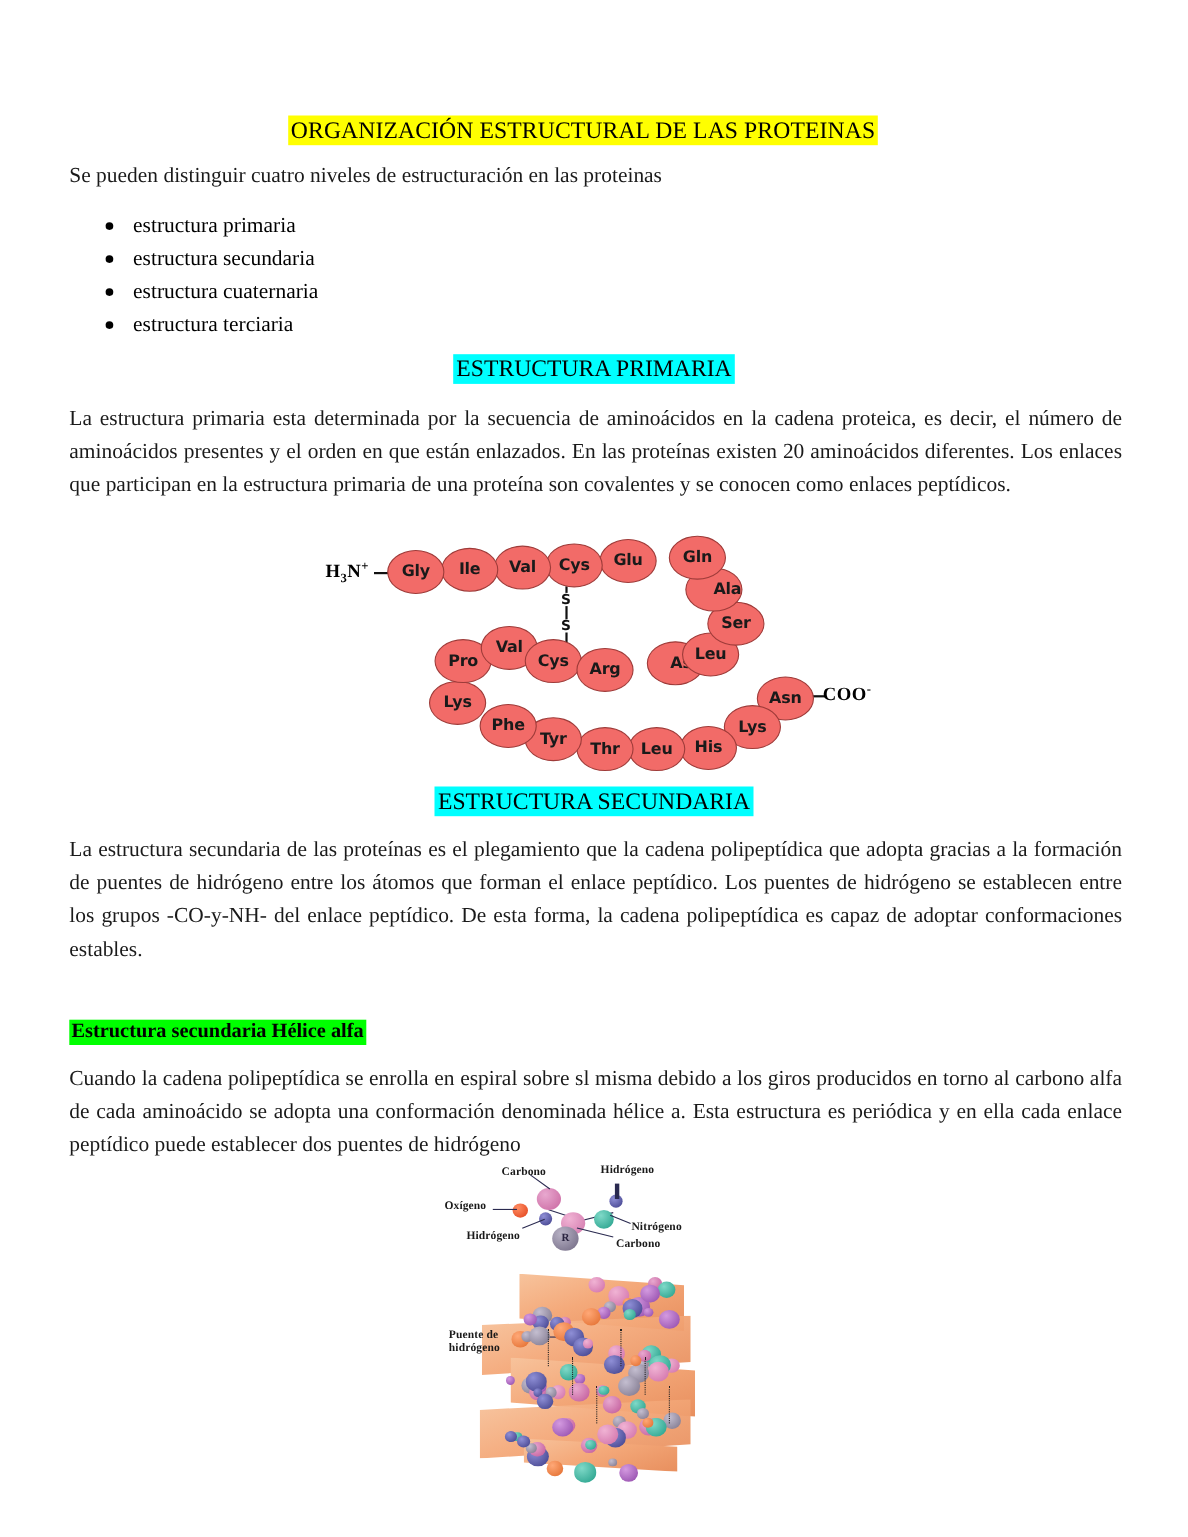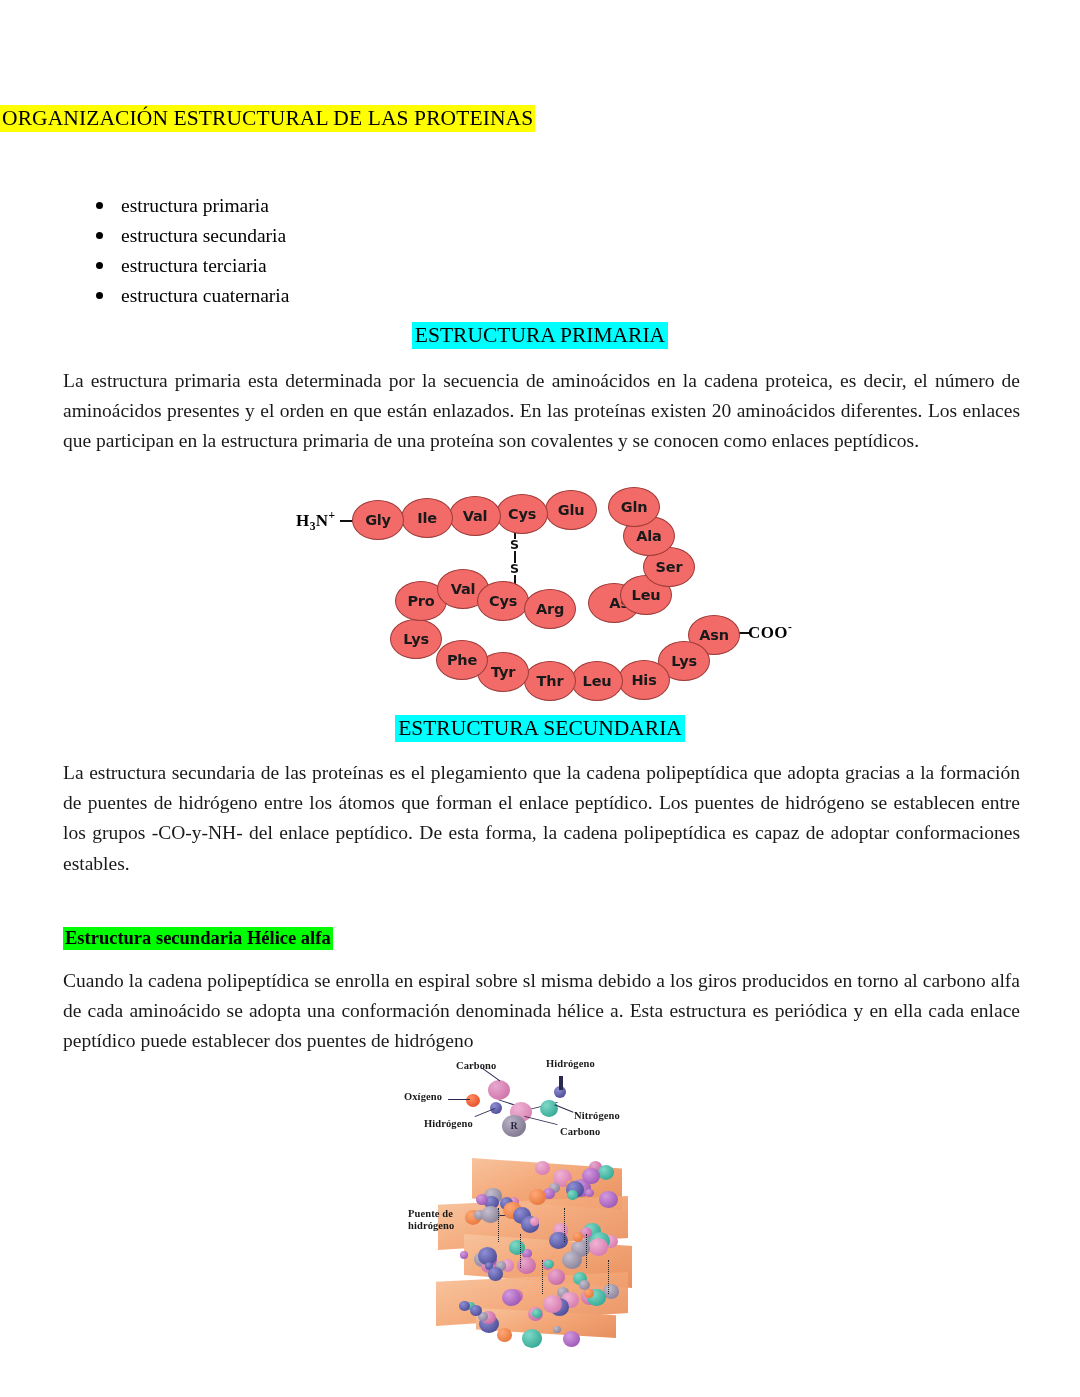--- a/index.html
+++ b/index.html
@@ -19,21 +19,21 @@
     left: 0; top: 0;
     width: 1080px; height: 1397px;
     padding: 0;
   }
 
   
   .doc-title-wrap {
     position: absolute;
     left: 0; top: 105px;
     width: 1060px;
-    text-align: left;
+    text-align: center;
   }
   .doc-title {
     display: inline;
     font-size: 21.5px;
     letter-spacing: 0.1px;
     background: #ffff00;
     padding: 1px 2px 2px 2px;
     line-height: 1.25;
   }
 
@@ -168,37 +168,38 @@
 </style>
 </head>
 <body>
 
 <div class="page">
 
   <div class="doc-title-wrap">
     <span class="doc-title">ORGANIZACIÓN ESTRUCTURAL DE LAS PROTEINAS</span>
   </div>
 
+  <div class="para lead" style="left:63px; top:145px; width:900px;">Se pueden distinguir cuatro niveles de estructuración en las proteinas</div>
 
   <ul class="bullets">
     <li>
       <span class="dot"></span>
       <span>estructura primaria</span>
     </li>
     <li>
       <span class="dot"></span>
       <span>estructura secundaria</span>
     </li>
     <li>
       <span class="dot"></span>
-      <span>estructura terciaria</span>
+      <span>estructura cuaternaria</span>
     </li>
     <li>
       <span class="dot"></span>
-      <span>estructura cuaternaria</span>
+      <span>estructura terciaria</span>
     </li>
   </ul>
 
   <div class="section-head-wrap" style="top:322px;">
     <span class="section-head">ESTRUCTURA PRIMARIA</span>
   </div>
 
   <div class="para" style="left:63px; top:366px; width:957px;">La estructura primaria esta determinada por la secuencia de aminoácidos en la cadena proteica, es decir, el número de aminoácidos presentes y el orden en que están enlazados. En las proteínas existen 20 aminoácidos diferentes. Los enlaces que participan en la estructura primaria de una proteína son covalentes y se conocen como enlaces peptídicos.</div>
 
   <div class="fig-chain">
@@ -229,21 +230,21 @@
         </div>
         <div class="aa" style="left: 200px; top: 7px; z-index: 37;">
           <span>Cys</span>
         </div>
         <div class="aa" style="left: 249px; top: 3px; z-index: 36;">
           <span>Glu</span>
         </div>
         <div class="aa" style="left: 312px; top: 0px; z-index: 35;">
           <span>Gln</span>
         </div>
-        <div class="aa" style="left: 327px; top: 29px; z-index: 34;">
+        <div class="aa" style="left: 327px; top: 29px; z-index: 34; justify-content: flex-end;">
           <span>Ala</span>
         </div>
         <div class="aa" style="left: 347px; top: 60px; z-index: 33;">
           <span>Ser</span>
         </div>
         <div class="aa" style="left: 324px; top: 88px; z-index: 32;">
           <span>Leu</span>
         </div>
         <div class="aa" style="left: 292px; top: 96px; z-index: 31; justify-content: flex-end;">
           <span>Asp</span>

